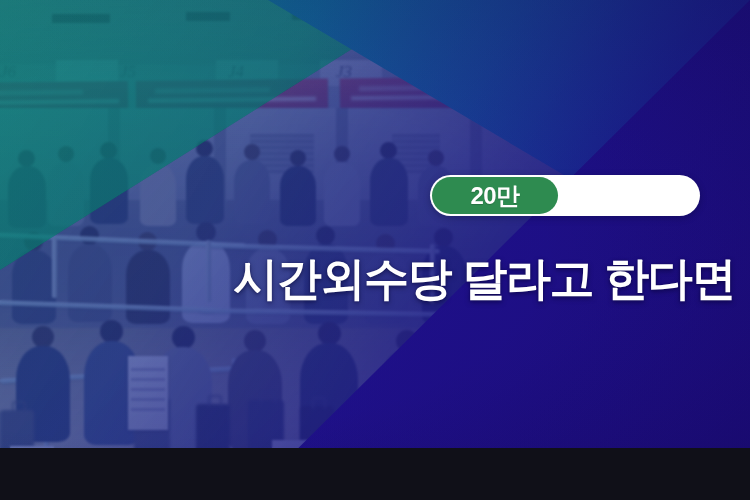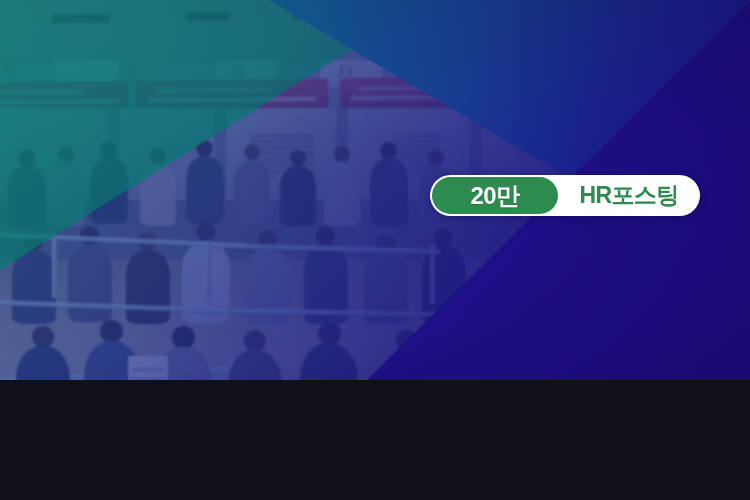--- a/index.html
+++ b/index.html
@@ -8,21 +8,21 @@
     padding: 0;
     background: #101018;
   }
   body {
     font-family: "Liberation Sans", "DejaVu Sans", sans-serif;
   }
 
   .card {
     position: relative;
     width: 750px;
-    height: 380px;
+    height: 448px;
     overflow: hidden;
     background: #ec4899;
     user-select: none;
   }
 
   
   .photo {
     position: absolute;
     inset: 0;
     overflow: hidden;
@@ -496,19 +496,19 @@
   <div class="ov ov-blue"></div>
   <div class="ov ov-teal"></div>
   <div class="ov ov-teal2"></div>
   <div class="ov ov-band"></div>
   <div class="ov ov-indigo"></div>
   <div class="ov ov-soft"></div>
   <div class="ov ov-vig"></div>
 
   <div class="badge">
     <div class="badge-count">20만</div>
-    <div class="badge-name">HR포스팅</div>
   </div>
 
   <div class="title">
+    <span class="title-line">시간외수당 달라고 한다면</span>
   </div>
 
 </div>
 
 </body></html>

